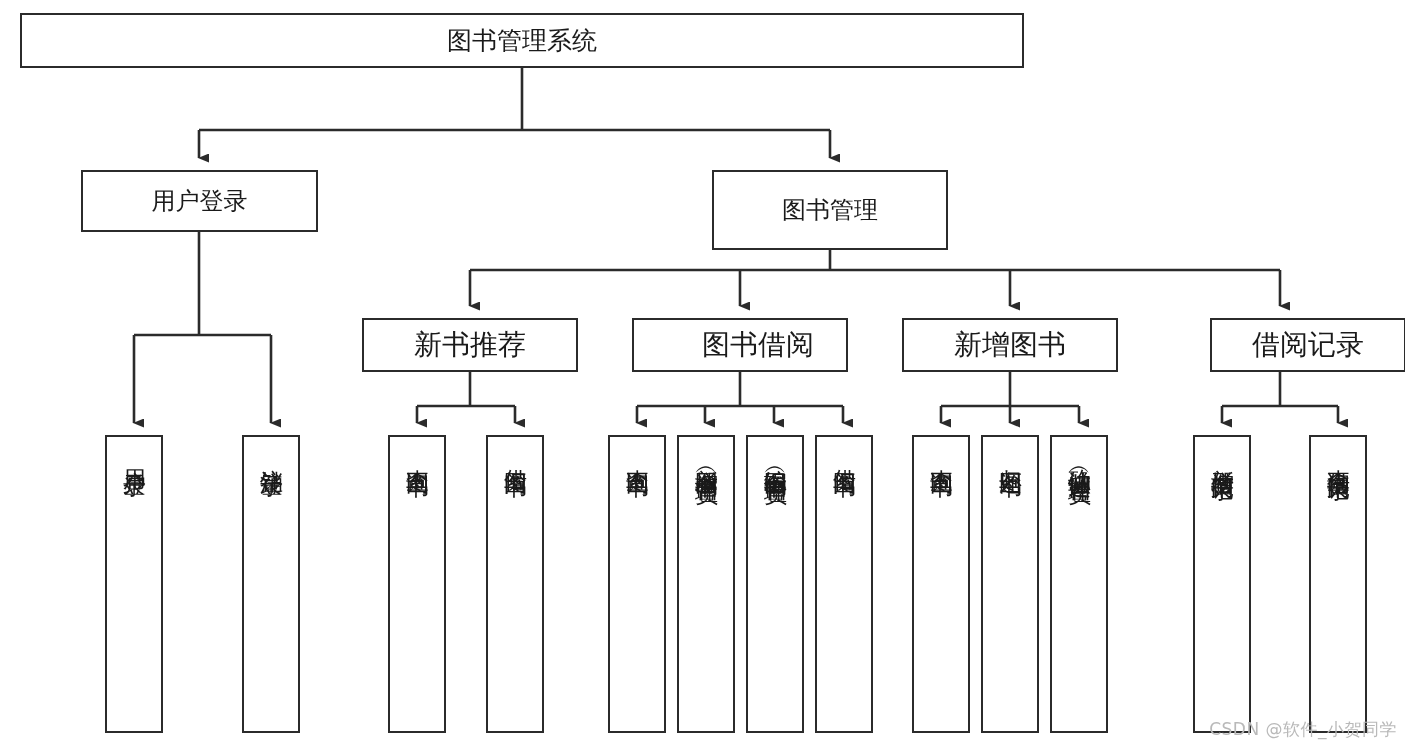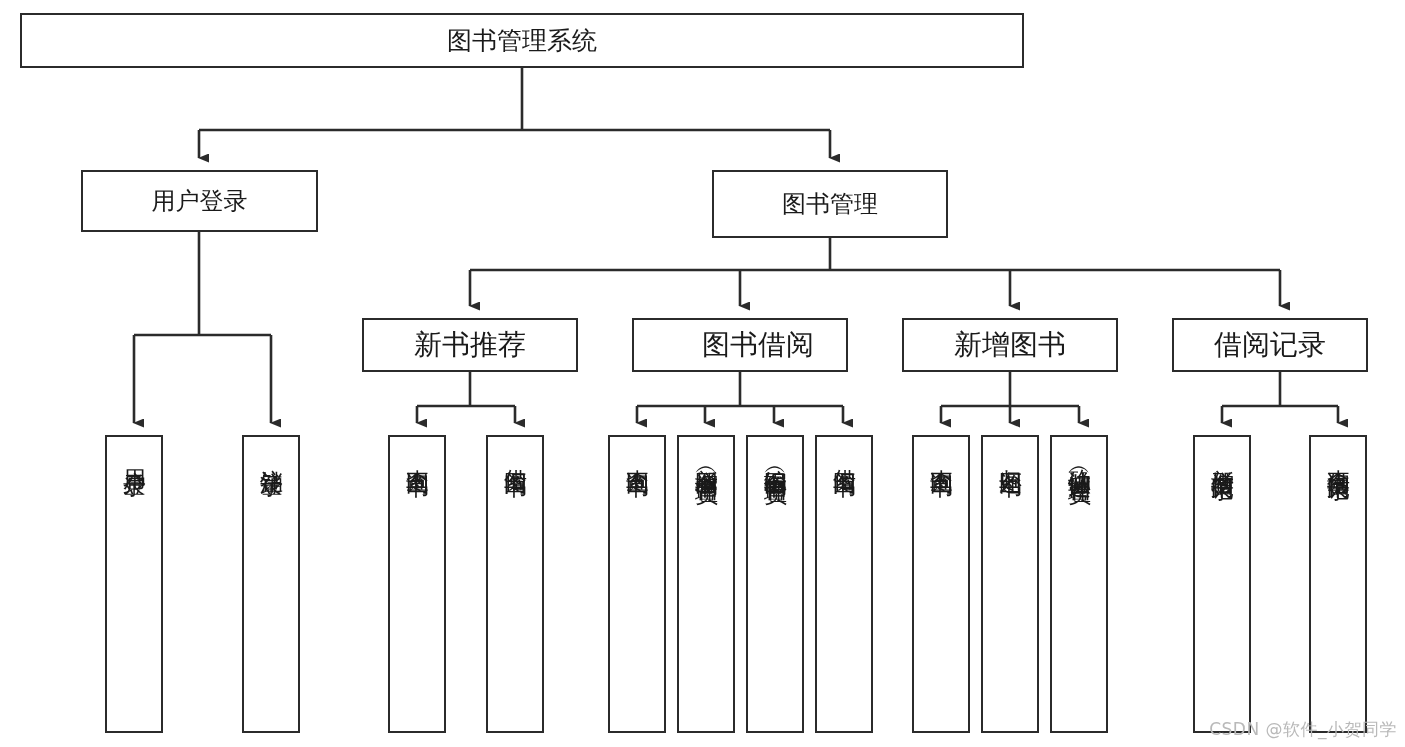--- a/index.html
+++ b/index.html
@@ -110,34 +110,34 @@
     </g>
   </svg>
 
   <div class="node root" style="left:20px;top:13px;width:1004px;height:55px;">
     <span>图书管理系统</span>
   </div>
 
   <div class="node lvl2" style="left:81px;top:170px;width:237px;height:62px;">
     <span>用户登录</span>
   </div>
-  <div class="node lvl2" style="left:712px;top:170px;width:236px;height:68px;">
+  <div class="node lvl2" style="left:712px;top:170px;width:236px;height:80px;">
     <span>图书管理</span>
   </div>
 
   <div class="node lvl3" style="left:362px;top:318px;width:216px;height:54px;">
     <span>新书推荐</span>
   </div>
   <div class="node lvl3" style="left:632px;top:318px;width:216px;height:54px;padding-left:36px;">
     <span>图书借阅</span>
   </div>
   <div class="node lvl3" style="left:902px;top:318px;width:216px;height:54px;">
     <span>新增图书</span>
   </div>
-  <div class="node lvl3" style="left:1172px;top:318px;width:196px;height:54px;">
+  <div class="node lvl3" style="left:1210px;top:318px;width:196px;height:54px;">
     <span>借阅记录</span>
   </div>
 
   <div class="node leaf" style="left:105px;top:435px;width:58px;height:298px;">
     <span class="vtext">用户登录</span>
   </div>
   <div class="node leaf" style="left:242px;top:435px;width:58px;height:298px;">
     <span class="vtext">注销登录</span>
   </div>
 

